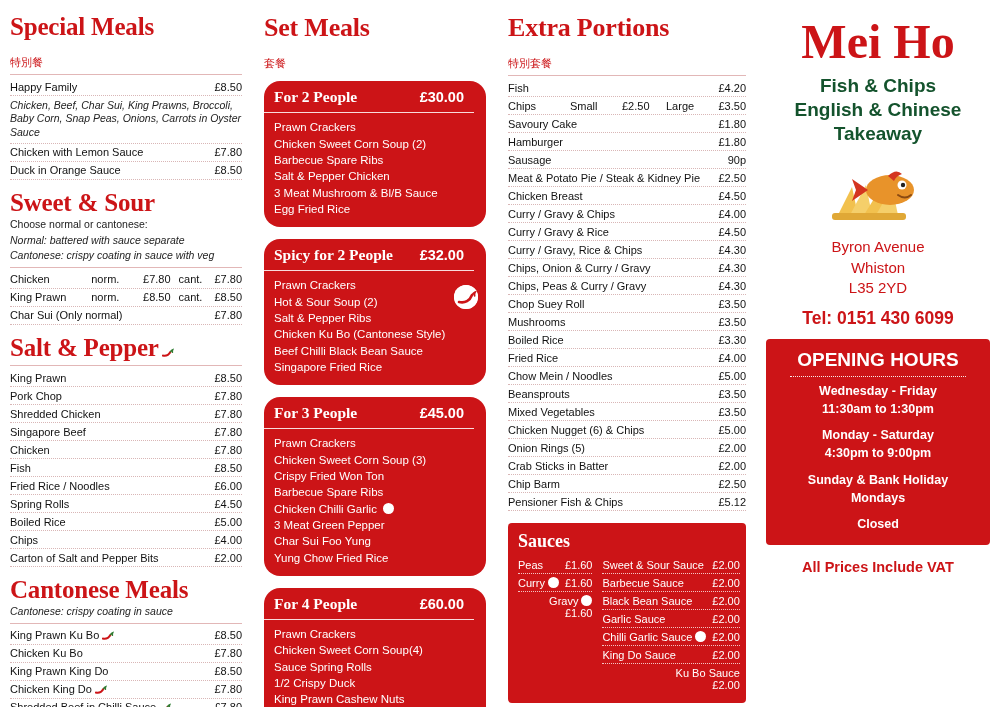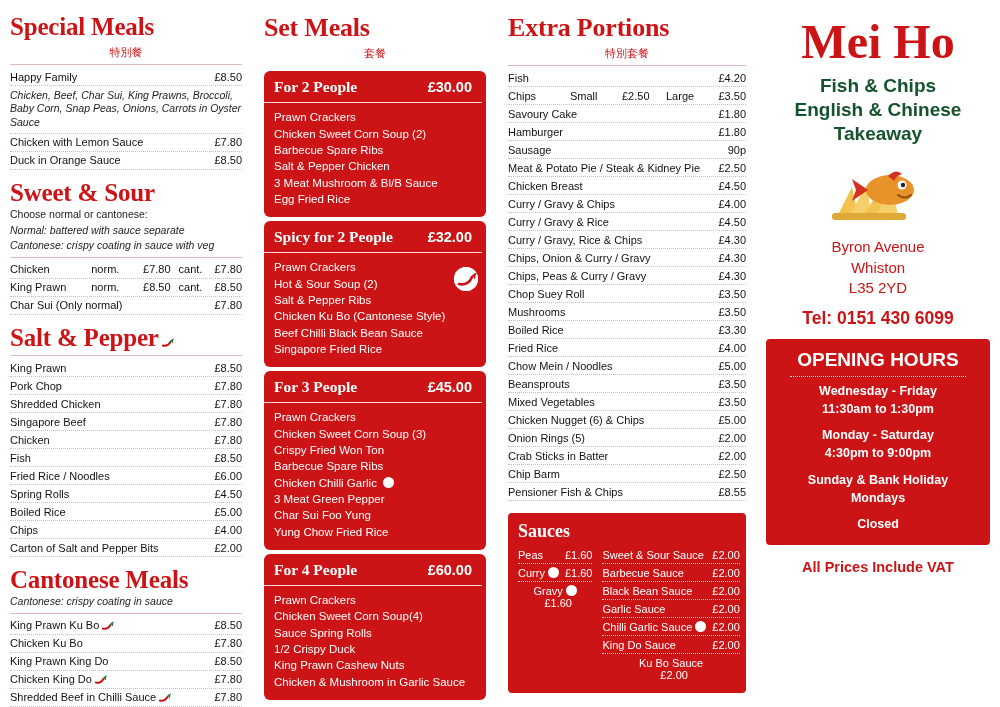--- a/index.html
+++ b/index.html
@@ -22,23 +22,22 @@
   .sec-title{
     font-family:"Liberation Serif", serif;
     font-weight:bold;
     color:#cc1417;
     font-size:25px;
     line-height:1.05;
     margin:0;
     letter-spacing:-0.2px;
   }
   .sec-sub{
-    font-size:11px;color:#cc1417;margin:5px 0 4px 0;
+    font-size:11px;color:#cc1417;margin:15px 0 4px 0;
     font-family:Liberation Sans, sans-serif;
-    text-align:center;
   }
   .sec-title.big{font-size:26px;}
 
   .rule{border:0;border-top:1px solid #e2b7b7;margin:4px 0 3px 0;}
 
   .row{
     display:flex;align-items:baseline;
     font-size:11px;
     padding:2.5px 0 2.5px 0;
     border-bottom:1px dotted #d9b6b6;
@@ -64,37 +63,37 @@
 
   
   .rowchips{display:flex;font-size:11px;padding:2.5px 0;border-bottom:1px dotted #d9b6b6;}
   .rowchips .a{width:62px;}
   .rowchips .b{width:52px;}
   .rowchips .c{width:44px;}
   .rowchips .d{width:44px;}
   .rowchips .e{flex:1;text-align:right;}
 
   
-  .redbox{background:#cc1417;color:#fff;border-radius:6px;padding:0 4px 10px 0;margin-bottom:4px;position:relative;}
+  .redbox{background:#cc1417;color:#fff;border-radius:16px;padding:0 12px 10px 0;margin-bottom:12px;position:relative;}
   .redbox .hdr{
     display:flex;align-items:baseline;justify-content:space-between;
     padding:7px 10px 6px 10px;
   }
   .redbox .hdr .t{font-weight:bold;font-size:15.5px;font-family:"Liberation Serif",serif;}
   .redbox .hdr .p{font-weight:bold;font-size:14.5px;}
   .redbox .divider{height:1px;background:#fff;opacity:.85;margin:0 0 6px 0;}
   .redbox ul{list-style:none;margin:0;padding:0 10px;}
   .redbox li{font-size:11.5px;line-height:1.42;white-space:nowrap;}
 
   
   .saucebox{background:#cc1417;color:#fff;border-radius:4px;padding:8px 10px 10px 10px;}
   .saucebox h3{margin:0 0 4px 0;font-family:"Liberation Serif",serif;font-size:18px;}
   .sauce-cols{display:flex;gap:10px;}
   .sauce-cols .sc{flex:1;}
-  .srow{display:flex;align-items:center;font-size:11px;padding:2.5px 0;border-bottom:1px dotted rgba(255,255,255,.75);}
+  .srow{display:flex;align-items:flex-end;font-size:11px;padding:2.5px 0;border-bottom:1px dotted rgba(255,255,255,.75);}
   .srow .nm{flex:1;white-space:nowrap;}
   .srow .pr{padding-left:6px;}
   .srow.last{border-bottom:0;flex-direction:column;}
 
   
   .brand{text-align:center;}
   .brand h1{
     font-family:"Liberation Serif", serif;
     color:#cc1417;font-size:48px;margin:4px 0 8px 0;line-height:1;font-weight:bold;
   }
@@ -439,21 +438,21 @@
         <div class="row">
           <span class="nm">Crab Sticks in Batter</span>
           <span class="pr">£2.00</span>
         </div>
         <div class="row">
           <span class="nm">Chip Barm</span>
           <span class="pr">£2.50</span>
         </div>
         <div class="row">
           <span class="nm">Pensioner Fish &amp; Chips</span>
-          <span class="pr">£8.55</span>
+          <span class="pr">£5.12</span>
         </div>
       </div>
 
     <div class="saucebox" style="margin-top:12px">
       <h3>Sauces</h3>
       <div class="sauce-cols">
         <div class="sc" id="sauce-left">
             <div class="srow">
               <span class="nm">Peas</span>
               <span class="pr">£1.60</span>

